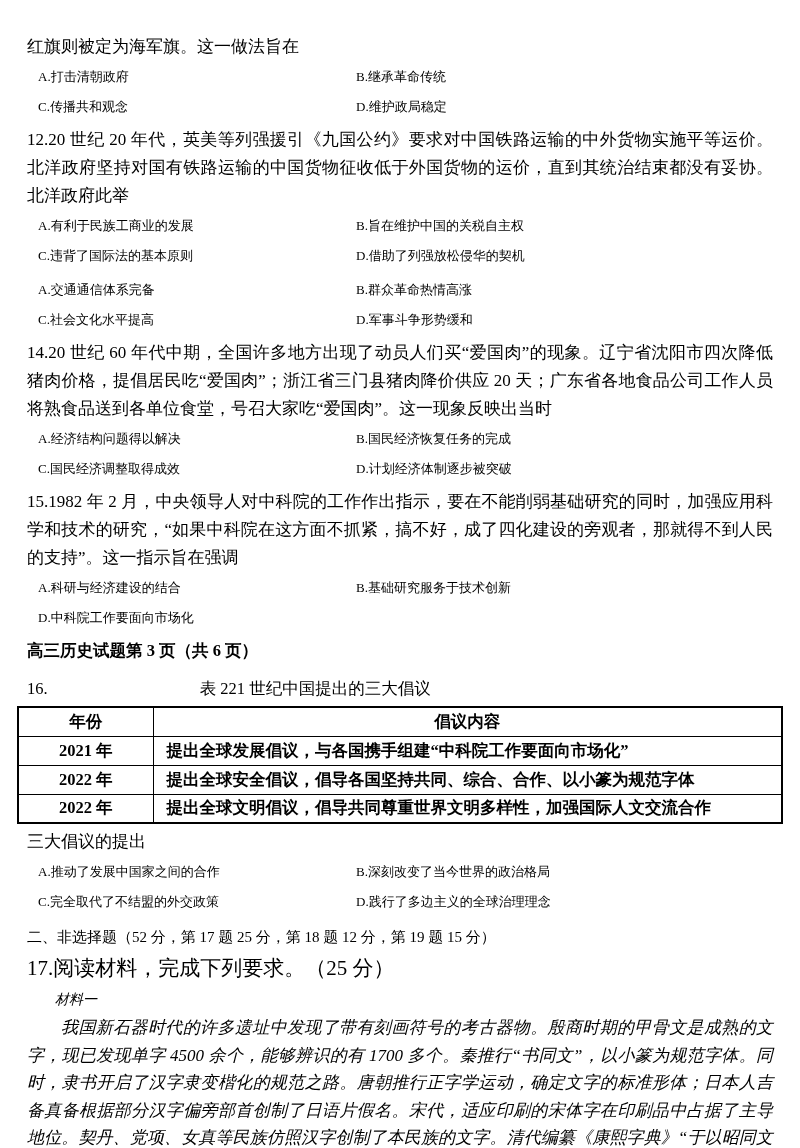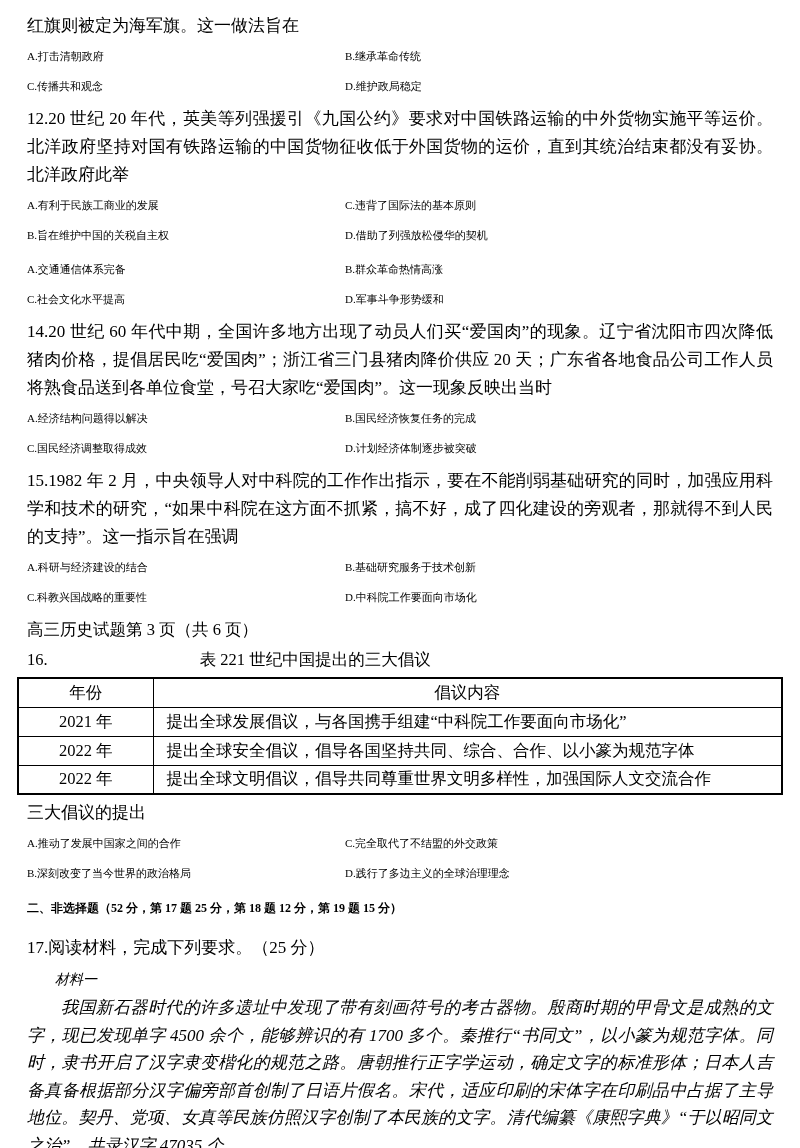--- a/index.html
+++ b/index.html
@@ -5,79 +5,80 @@
   * { box-sizing: border-box; }
   html, body {
     margin: 0; padding: 0;
     width: 800px; height: 1148px;
     background: #ffffff;
     color: #000000;
     font-family: "Liberation Serif", "DejaVu Serif", serif;
   }
   .page {
     width: 800px; height: 1148px;
-    padding: 12px 27px 0 27px;
+    padding: 33px 27px 0 27px;
     overflow: hidden;
   }
   .stem {
     margin: 0;
     font-size: 17px;
     line-height: 28px;
     text-align: justify;
   }
   .options {
     display: grid;
     grid-template-columns: 318px 1fr;
-    font-size: 11px;
+    font-size: 13px;
     line-height: 30px;
-    margin: 1px 0 4px 0;
+    margin: 1px 0 4px 11px;
   }
   .options span { white-space: nowrap; overflow: hidden; }
   .footer-line {
-    margin: 4px 0 2px 0;
+    margin: 4px 0 10px 0;
     font-size: 16.5px;
     line-height: 28px;
+    font-weight: bold;
   }
   .caption-row {
     display: flex;
     font-size: 16.5px;
     line-height: 28px;
     margin: 0;
     align-items: flex-end;
   }
   .caption-row .caption { margin-left: 152px; }
   table.initiatives {
     border-collapse: collapse;
     table-layout: fixed;
     width: 766px;
     margin: 3px 0 4px -10px;
     border: 2px solid #000;
   }
   table.initiatives th, table.initiatives td {
     border: 1px solid #000;
     font-size: 16.5px;
-    font-weight: normal;
+    font-weight: bold;
     height: 29px;
     padding: 0 4px;
     overflow: hidden;
     white-space: nowrap;
   }
   table.initiatives th { text-align: center; }
   table.initiatives td.year { text-align: center; }
   table.initiatives td.content { text-align: left; padding-left: 13px; }
   col.year-col { width: 135px; }
   .section-heading {
-    margin: 4px 0 9px 0;
-    font-size: 12px;
-    font-weight: bold;
+    margin: 4px 0 0 0;
+    font-size: 15px;
+    font-weight: normal;
     line-height: 32px;
   }
   .q17-intro {
     margin: 0 0 2px 0;
-    font-size: 17px;
+    font-size: 21px;
     line-height: 30px;
   }
   .kaiti { font-style: italic; }
   .material-label {
     margin: 0;
     font-size: 14px;
     line-height: 29px;
     text-indent: 2em;
   }
   .material-text {
@@ -97,22 +98,22 @@
   <div class="options">
     <span>A.打击清朝政府</span>
     <span>B.继承革命传统</span>
     <span>C.传播共和观念</span>
     <span>D.维护政局稳定</span>
   </div>
 
   <p class="stem">12.20 世纪 20 年代，英美等列强援引《九国公约》要求对中国铁路运输的中外货物实施平等运价。北洋政府坚持对国有铁路运输的中国货物征收低于外国货物的运价，直到其统治结束都没有妥协。北洋政府此举</p>
   <div class="options">
     <span>A.有利于民族工商业的发展</span>
+    <span>B.旨在维护中国的关税自主权</span>
     <span>C.违背了国际法的基本原则</span>
-    <span>B.旨在维护中国的关税自主权</span>
     <span>D.借助了列强放松侵华的契机</span>
   </div>
 
   <div class="options">
     <span>A.交通通信体系完备</span>
     <span>B.群众革命热情高涨</span>
     <span>C.社会文化水平提高</span>
     <span>D.军事斗争形势缓和</span>
   </div>
 
@@ -121,21 +122,20 @@
     <span>A.经济结构问题得以解决</span>
     <span>B.国民经济恢复任务的完成</span>
     <span>C.国民经济调整取得成效</span>
     <span>D.计划经济体制逐步被突破</span>
   </div>
 
   <p class="stem">15.1982 年 2 月，中央领导人对中科院的工作作出指示，要在不能削弱基础研究的同时，加强应用科学和技术的研究，“如果中科院在这方面不抓紧，搞不好，成了四化建设的旁观者，那就得不到人民的支持”。这一指示旨在强调</p>
   <div class="options">
     <span>A.科研与经济建设的结合</span>
     <span>B.基础研究服务于技术创新</span>
-    <span>C.科教兴国战略的重要性</span>
     <span>D.中科院工作要面向市场化</span>
   </div>
 
   <p class="footer-line">高三历史试题第 3 页（共 6 页）</p>
 
   <div class="caption-row">
     <span>16.</span>
     <span class="caption">表 221 世纪中国提出的三大倡议</span>
   </div>
 
@@ -160,22 +160,22 @@
     <tr>
       <td class="year">2022 年</td>
       <td class="content">提出全球文明倡议，倡导共同尊重世界文明多样性，加强国际人文交流合作</td>
     </tr>
   </tbody>
     </table>
 
   <p class="stem">三大倡议的提出</p>
   <div class="options">
     <span>A.推动了发展中国家之间的合作</span>
+    <span>B.深刻改变了当今世界的政治格局</span>
     <span>C.完全取代了不结盟的外交政策</span>
-    <span>B.深刻改变了当今世界的政治格局</span>
     <span>D.践行了多边主义的全球治理理念</span>
   </div>
 
   <p class="section-heading">二、非选择题（52 分，第 17 题 25 分，第 18 题 12 分，第 19 题 15 分）</p>
 
   <p class="q17-intro">17.阅读材料，完成下列要求。（25 分）</p>
   <p class="material-label kaiti">材料一</p>
   <p class="material-text kaiti">我国新石器时代的许多遗址中发现了带有刻画符号的考古器物。殷商时期的甲骨文是成熟的文字，现已发现单字 4500 余个，能够辨识的有 1700 多个。秦推行“书同文”，以小篆为规范字体。同时，隶书开启了汉字隶变楷化的规范之路。唐朝推行正字学运动，确定文字的标准形体；日本人吉备真备根据部分汉字偏旁部首创制了日语片假名。宋代，适应印刷的宋体字在印刷品中占据了主导地位。契丹、党项、女真等民族仿照汉字创制了本民族的文字。清代编纂《康熙字典》“于以昭同文之治”，共录汉字 47035 个。</p>
 
 </div>

